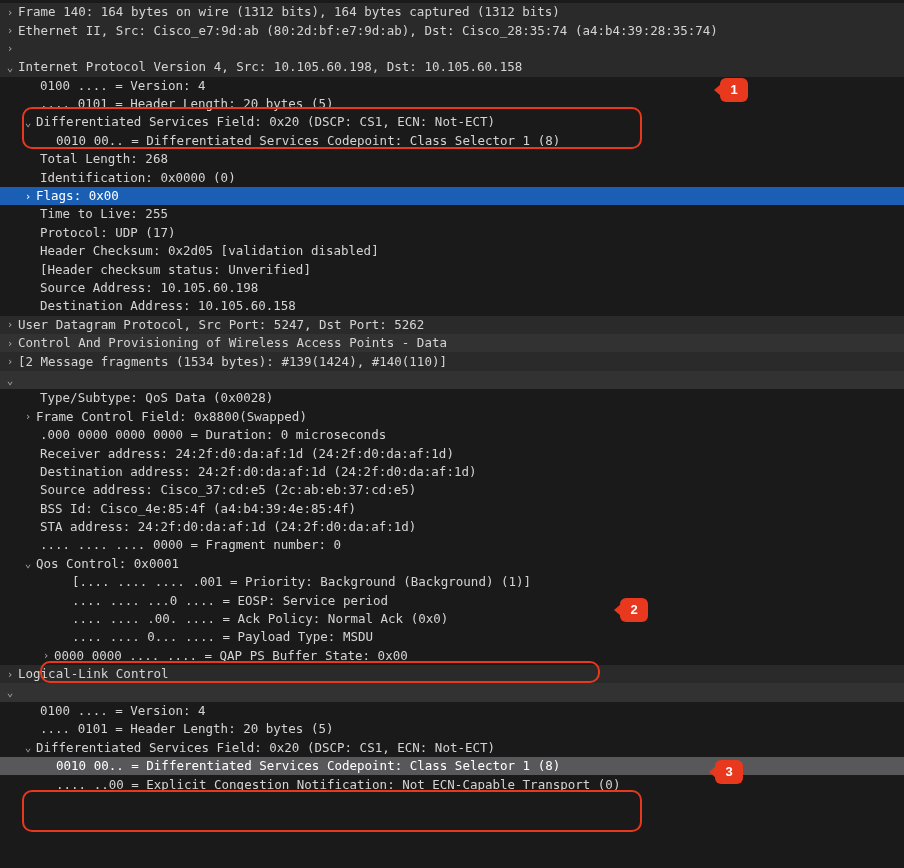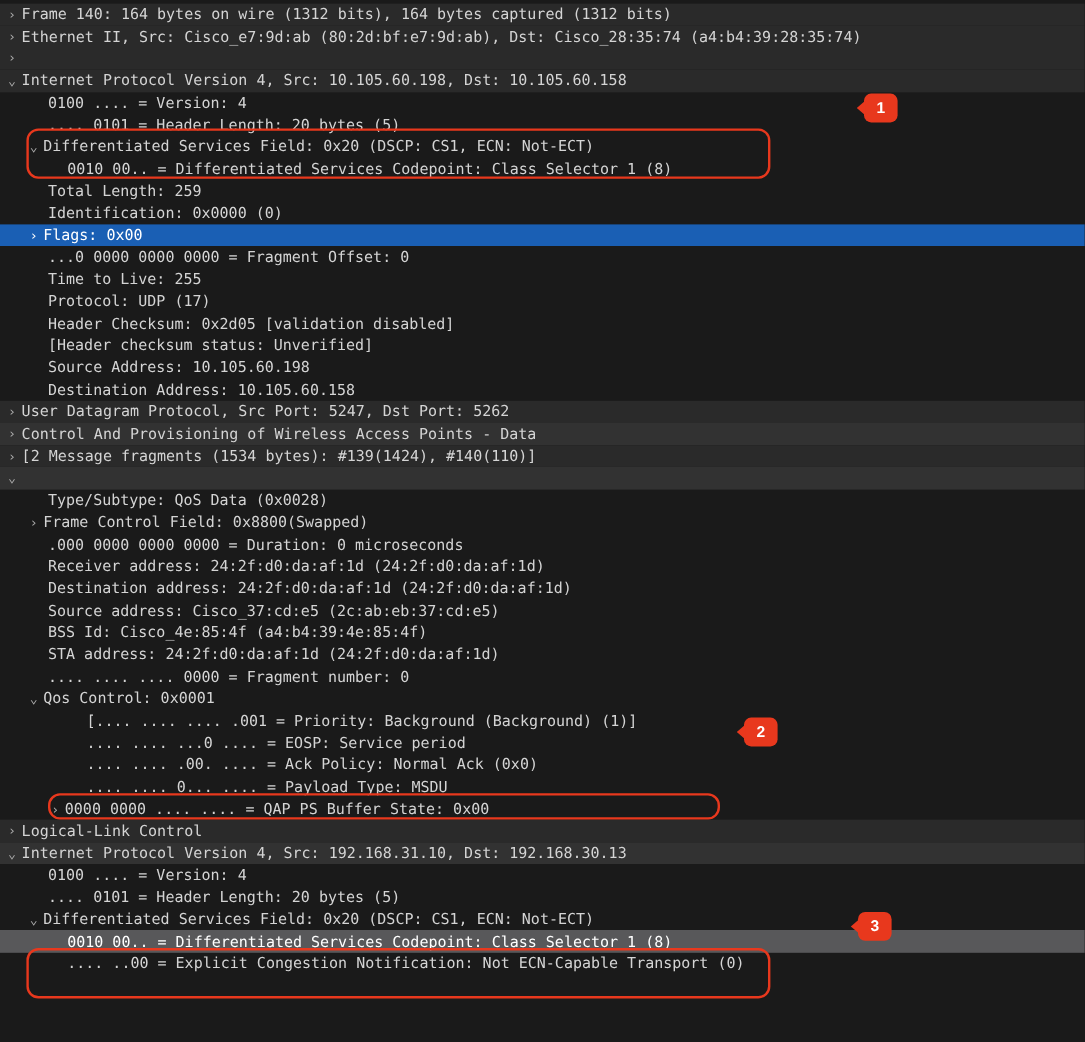--- a/index.html
+++ b/index.html
@@ -84,24 +84,23 @@
 
 <div class="tree">
   <div class="row top"><span class="arrow">›</span><span>Frame 140: 164 bytes on wire (1312 bits), 164 bytes captured (1312 bits)</span></div>
   <div class="row top"><span class="arrow">›</span><span>Ethernet II, Src: Cisco_e7:9d:ab (80:2d:bf:e7:9d:ab), Dst: Cisco_28:35:74 (a4:b4:39:28:35:74)</span></div>
   <div class="row top"><span class="arrow">›</span></div>
   <div class="row top"><span class="arrow">⌄</span><span>Internet Protocol Version 4, Src: 10.105.60.198, Dst: 10.105.60.158</span></div>
   <div class="row"><span class="spacer ind2"></span><span>0100 .... = Version: 4</span></div>
   <div class="row"><span class="spacer ind2"></span><span>.... 0101 = Header Length: 20 bytes (5)</span></div>
   <div class="row"><span class="spacer ind1"></span><span class="arrow">⌄</span><span>Differentiated Services Field: 0x20 (DSCP: CS1, ECN: Not-ECT)</span></div>
   <div class="row"><span class="spacer ind3"></span><span>0010 00.. = Differentiated Services Codepoint: Class Selector 1 (8)</span></div>
-  <div class="row"><span class="spacer ind2"></span><span>Total Length: 259</span></div>
+  <div class="row"><span class="spacer ind2"></span><span>Total Length: 268</span></div>
   <div class="row"><span class="spacer ind2"></span><span>Identification: 0x0000 (0)</span></div>
   <div class="row sel"><span class="spacer ind1"></span><span class="arrow sel">›</span><span>Flags: 0x00</span></div>
-  <div class="row"><span class="spacer ind2"></span><span>...0 0000 0000 0000 = Fragment Offset: 0</span></div>
   <div class="row"><span class="spacer ind2"></span><span>Time to Live: 255</span></div>
   <div class="row"><span class="spacer ind2"></span><span>Protocol: UDP (17)</span></div>
   <div class="row"><span class="spacer ind2"></span><span>Header Checksum: 0x2d05 [validation disabled]</span></div>
   <div class="row"><span class="spacer ind2"></span><span>[Header checksum status: Unverified]</span></div>
   <div class="row"><span class="spacer ind2"></span><span>Source Address: 10.105.60.198</span></div>
   <div class="row"><span class="spacer ind2"></span><span>Destination Address: 10.105.60.158</span></div>
   <div class="row top"><span class="arrow">›</span><span>User Datagram Protocol, Src Port: 5247, Dst Port: 5262</span></div>
   <div class="row alt"><span class="arrow">›</span><span>Control And Provisioning of Wireless Access Points - Data</span></div>
   <div class="row top"><span class="arrow">›</span><span>[2 Message fragments (1534 bytes): #139(1424), #140(110)]</span></div>
   <div class="row alt"><span class="arrow">⌄</span></div>
@@ -114,21 +113,21 @@
   <div class="row"><span class="spacer ind2"></span><span>BSS Id: Cisco_4e:85:4f (a4:b4:39:4e:85:4f)</span></div>
   <div class="row"><span class="spacer ind2"></span><span>STA address: 24:2f:d0:da:af:1d (24:2f:d0:da:af:1d)</span></div>
   <div class="row"><span class="spacer ind2"></span><span>.... .... .... 0000 = Fragment number: 0</span></div>
   <div class="row"><span class="spacer ind1"></span><span class="arrow">⌄</span><span>Qos Control: 0x0001</span></div>
   <div class="row"><span class="spacer ind4"></span><span>[.... .... .... .001 = Priority: Background (Background) (1)]</span></div>
   <div class="row"><span class="spacer ind4"></span><span>.... .... ...0 .... = EOSP: Service period</span></div>
   <div class="row"><span class="spacer ind4"></span><span>.... .... .00. .... = Ack Policy: Normal Ack (0x0)</span></div>
   <div class="row"><span class="spacer ind4"></span><span>.... .... 0... .... = Payload Type: MSDU</span></div>
   <div class="row"><span class="spacer ind2"></span><span class="arrow">›</span><span>0000 0000 .... .... = QAP PS Buffer State: 0x00</span></div>
   <div class="row top"><span class="arrow">›</span><span>Logical-Link Control</span></div>
-  <div class="row alt"><span class="arrow">⌄</span><span>Internet Protocol Version 4, Src: 192.168.31.10, Dst: 192.168.30.13</span></div>
+  <div class="row alt"><span class="arrow">⌄</span></div>
   <div class="row"><span class="spacer ind2"></span><span>0100 .... = Version: 4</span></div>
   <div class="row"><span class="spacer ind2"></span><span>.... 0101 = Header Length: 20 bytes (5)</span></div>
   <div class="row"><span class="spacer ind1"></span><span class="arrow">⌄</span><span>Differentiated Services Field: 0x20 (DSCP: CS1, ECN: Not-ECT)</span></div>
   <div class="row selgray"><span class="spacer ind3"></span><span>0010 00.. = Differentiated Services Codepoint: Class Selector 1 (8)</span></div>
   <div class="row"><span class="spacer ind3"></span><span>.... ..00 = Explicit Congestion Notification: Not ECN-Capable Transport (0)</span></div>
 
 </div>
 
 <div class="redbox" style="left:22px; top:107px; width:620px; height:42px;"></div>
 <div class="callout" style="left:720px; top:78px;">

